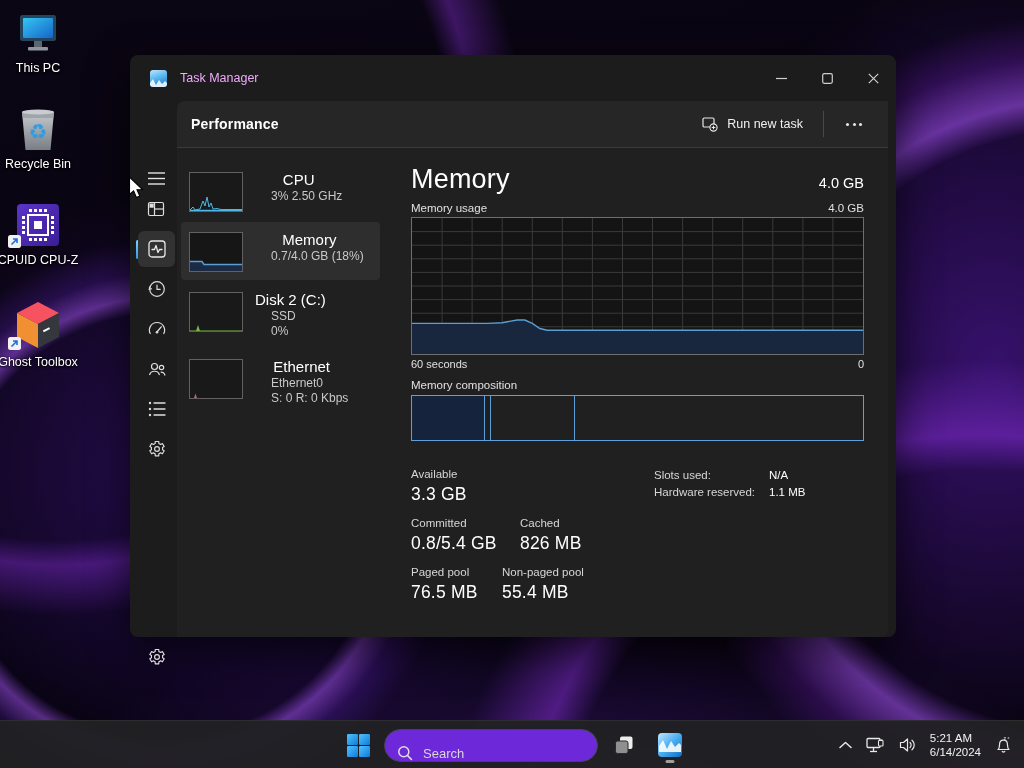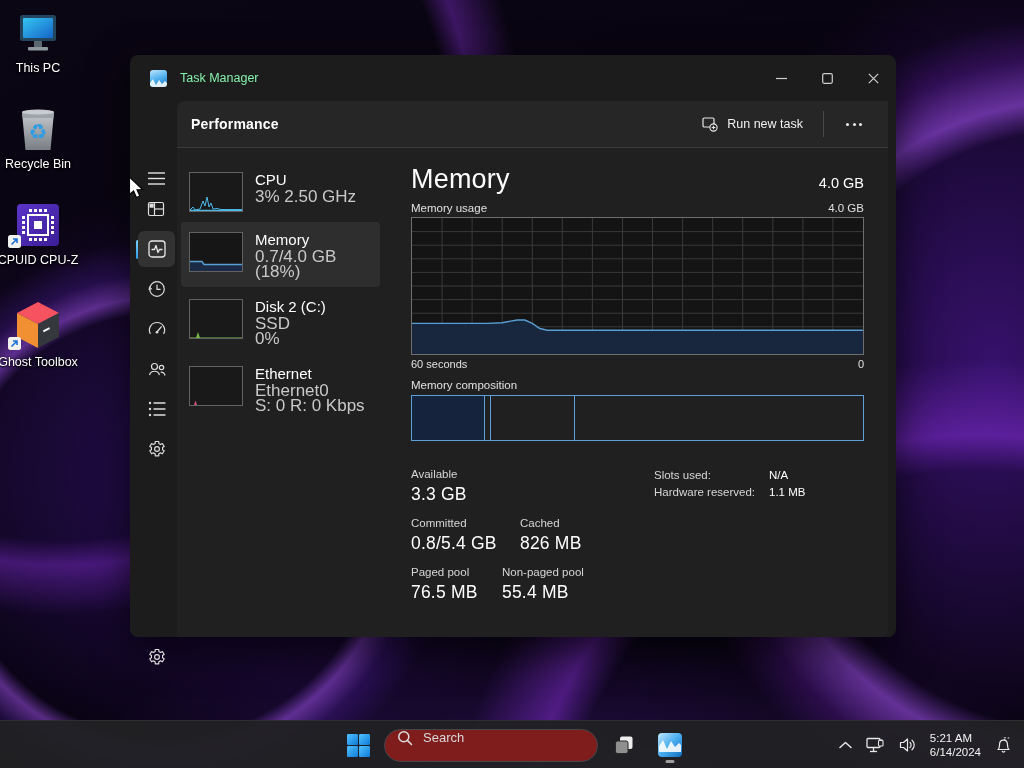--- a/index.html
+++ b/index.html
@@ -25,21 +25,21 @@
   .shortcut-badge { position:absolute; left:12px; bottom:0; width:13px; height:13px; background:#f2f2f2;
     border-radius:2.5px; display:flex; align-items:center; justify-content:center; }
 
   
   .tm-window { position:absolute; left:130px; top:55px; width:766px; height:582px;
     background:#1c1c1c; border-radius:8px; box-shadow:0 12px 40px rgba(0,0,0,.65); color:#fff; }
   .titlebar { position:absolute; left:0; top:0; width:100%; height:46px; display:flex; align-items:center; }
   .titlebar .appicon { margin-left:20px; width:17px; height:17px; border-radius:3px;
     background:linear-gradient(160deg,#bfe6ff 0%,#59b6f0 45%,#1173c7 100%); position:relative; overflow:hidden; }
   .titlebar .appicon svg { position:absolute; bottom:0; left:0; }
-  .titlebar .title { margin-left:13px; font-size:12.5px; color:#86efac; }
+  .titlebar .title { margin-left:13px; font-size:12.5px; color:#f0abfc; }
   .wincontrols { margin-left:auto; display:flex; height:100%; }
   .wincontrols .wc { width:46px; height:100%; display:flex; align-items:center; justify-content:center; color:#c9c9c9; }
   
   .rail { position:absolute; left:0; top:46px; width:55px; height:536px; }
   .rail .rbtn { position:absolute; left:8px; width:37px; height:36px; border-radius:6px;
     display:flex; align-items:center; justify-content:center; }
   .rail .rbtn.sel { background:#323232; }
   .accent-pill { position:absolute; left:6px; width:3px; height:19px; border-radius:2px;
     background:linear-gradient(#7ad1ff,#2e9be6); }
   
@@ -53,22 +53,22 @@
   .hdr-sep { width:1px; height:26px; background:#494949; margin:0 10px; }
   .more-dots { display:flex; gap:3.5px; padding:0 12px; }
   .more-dots i { width:3px; height:3px; border-radius:50%; background:#e8e8e8; }
   
   .perf-list { position:absolute; left:2px; top:61px; width:203px; }
   .pcard { display:flex; align-items:flex-start; gap:12px; padding:8px 6px 8px 8px; margin:0 2px 2px 2px;
     border-radius:4px; min-height:56px; }
   .pcard.sel { background:#2e2e2e; }
   .thumb { width:54px; height:40px; background:#191919; border:1px solid #616161; flex:none; position:relative; overflow:hidden; margin-top:2px; }
   .thumb svg { position:absolute; left:0; top:0; }
-  .pcard .ctitle { font-size:15px; line-height:19px; font-weight:400; }
-  .pcard .csub { font-size:17px; line-height:15px; color:#c9c9c9; }
+  .pcard .ctitle { font-size:15px; line-height:19px; font-weight:400;text-align:center; }
+  .pcard .csub { font-size:12px; line-height:15px; color:#c9c9c9;margin-left:16px; }
   
   .main { position:absolute; left:234px; top:47px; width:453px; }
   .mem-head { display:flex; align-items:baseline; margin-top:16px; }
   .mem-title { font-size:27px; font-weight:400; letter-spacing:.2px; }
   .mem-total { margin-left:auto; font-size:14.5px; }
   .usage-row { display:flex; margin-top:7px; font-size:11.5px; color:#e0e0e0; }
   .usage-row .r { margin-left:auto; }
   .chart-box { margin-top:3px; width:453px; height:138px; border:1px solid #6e6e6e; background:#141414; position:relative; }
   .axis-row { display:flex; font-size:11px; color:#e0e0e0; margin-top:3px; }
   .axis-row .r { margin-left:auto; }
@@ -86,22 +86,22 @@
   .sideinfo { position:absolute; left:243px; top:0; font-size:11.5px; line-height:17px; color:#d6d6d6; }
   .sideinfo .irow { display:flex; }
   .sideinfo .ilabel { width:115px; }
   .sideinfo .ival { color:#fff;text-align:right; }
 
   
   .taskbar { position:absolute; left:0; bottom:0; width:1024px; height:48px; background:rgba(33,33,36,.97);
     border-top:1px solid rgba(255,255,255,.06); display:flex; align-items:center; }
   .tb-center { position:absolute; left:338px; top:0; height:48px; display:flex; align-items:center; gap:6px; }
   .tb-btn { width:40px; height:40px; border-radius:5px; display:flex; align-items:center; justify-content:center; position:relative; }
-  .search-pill { width:214px; height:33px; border-radius:17px; background:#7f1d1d; border:1px solid #45454a;
-    display:flex; align-items:flex-start; padding:0 12px; gap:10px; }
+  .search-pill { width:214px; height:33px; border-radius:17px; background:#6d28d9; border:1px solid #45454a;
+    display:flex; align-items:flex-end; padding:0 12px; gap:10px; }
   .search-pill span { font-size:13px; color:#d8d8d8; }
   .run-indicator { position:absolute; bottom:2px; left:50%; transform:translateX(-50%); width:9px; height:3px; border-radius:2px; background:#9f9f9f; }
   .tray { position:absolute; right:6px; top:0; height:48px; display:flex; align-items:center; gap:4px; }
   .tray-btn { height:40px; display:flex; align-items:center; justify-content:center; border-radius:5px; padding:0 5px; }
   .clock { text-align:left; font-size:11.5px; color:#f2f2f2; line-height:14.5px; padding:0 4px; }
   .cursor { position:absolute; left:128px; top:176px; z-index:50; pointer-events:none; }
 </style>
 </head>
 <body>
 

